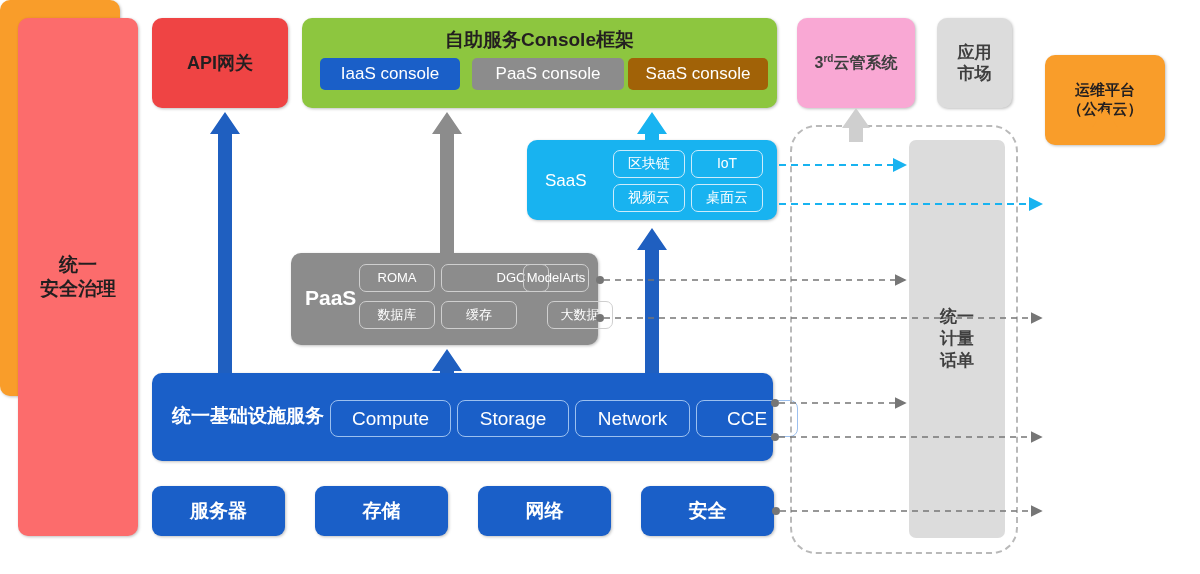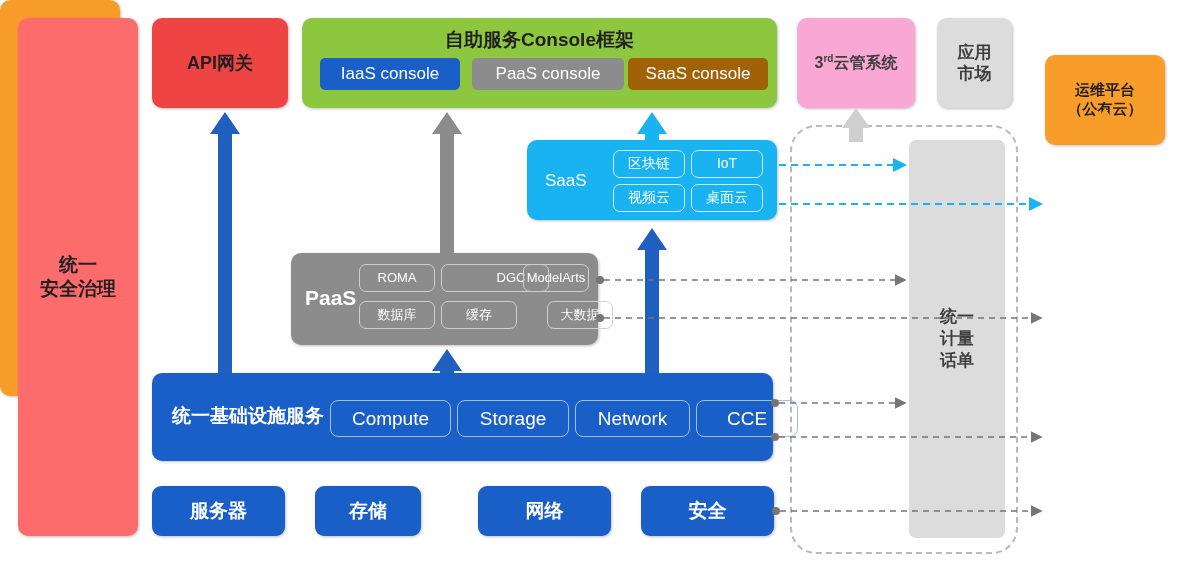--- a/index.html
+++ b/index.html
@@ -54,21 +54,21 @@
   #iaas-label{position:absolute;left:20px;top:31px;color:#fff;font-size:19px;font-weight:700;}
   .itag{position:absolute;top:27px;height:35px;border:1.6px solid #9cc0ef;border-radius:8px;color:#fff;font-size:19px;display:flex;align-items:center;justify-content:center;}
   #itag0{left:178px;width:119px;}
   #itag1{left:305px;width:110px;}
   #itag2{left:423px;width:113px;}
   #itag3{left:544px;width:100px;}
 
   
   .bbox{position:absolute;top:486px;height:50px;background:#1a5fc8;color:#fff;font-size:19px;font-weight:700;border-radius:9px;display:flex;align-items:center;justify-content:center;}
   #bbox0{left:152px;width:133px;}
-  #bbox1{left:315px;width:106px;}
+  #bbox1{left:315px;width:133px;}
   #bbox2{left:478px;width:133px;}
   #bbox3{left:641px;width:133px;}
 
   
   #dashwrap{position:absolute;left:790px;top:125px;width:224px;height:425px;border:2px dashed #b9b9b9;border-radius:26px;}
   .gcol{position:absolute;background:#dcdcdc;color:#3f3f3f;font-size:17px;font-weight:700;display:flex;align-items:center;justify-content:center;text-align:center;line-height:1.3;}
   #gcol0{left:797px;top:140px;width:96px;height:398px;}
   #gcol1{left:909px;top:140px;width:96px;height:398px;}
 
   

